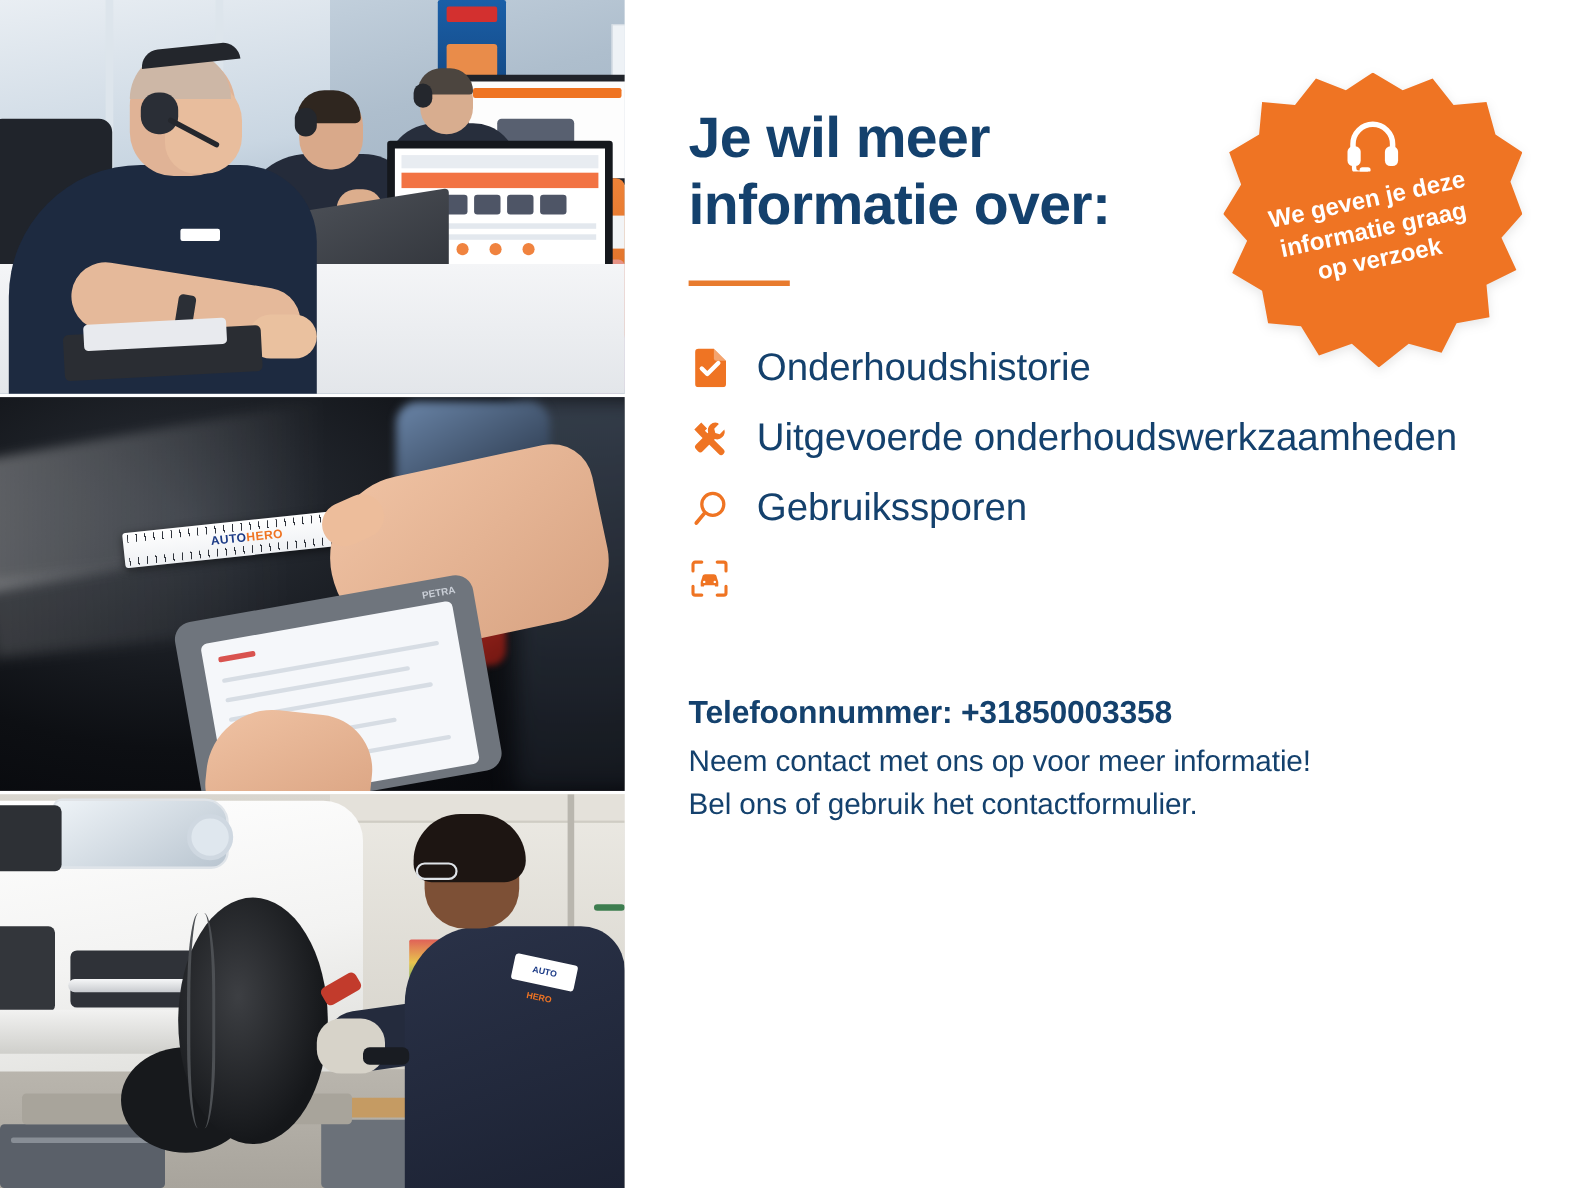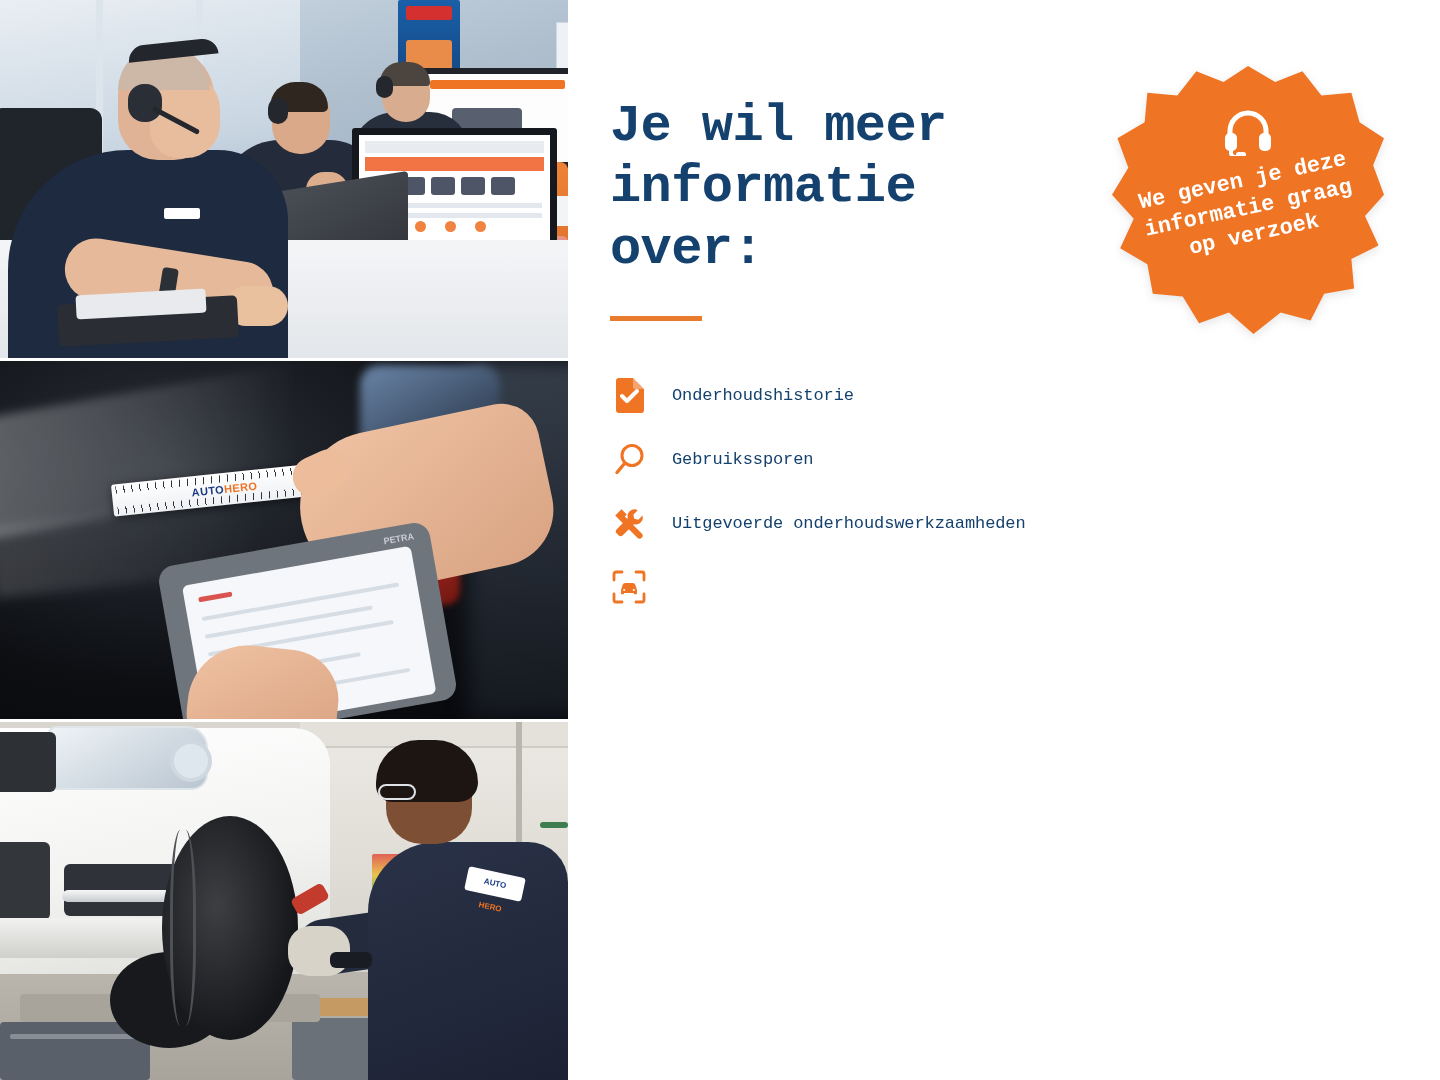--- a/index.html
+++ b/index.html
@@ -201,23 +201,22 @@
   .ph3 .tech-logo{position:absolute;left:466px;top:150px;width:58px;height:24px;background:#ffffff;border-radius:3px;transform:rotate(12deg);}
   .ph3 .tech-logo span{font-size:8px;font-weight:700;display:block;text-align:center;line-height:24px;}
   .ph3 .tech-logo .a{color:#1b3a86;}
   .ph3 .tech-logo .h{color:#ef7423;}
   .ph3 .color-chart{position:absolute;left:372px;top:132px;width:30px;height:60px;background:linear-gradient(180deg,#e0534a,#e9c13f 35%,#5fae5c 68%,#4d86c9);border-radius:2px;opacity:.9;}
 
   
   .content {
     position: relative;
     flex: 1 1 auto;
-    padding: 96px 60px 0 42px;
+    padding: 96px 60px 0 58px;
     background: #ffffff;
-    font-family: Liberation Mono, monospace;
   }
   h1.headline {
     color: #14416d;
     font-size: 52px;
     font-weight: 700;
     line-height: 1.18;
     letter-spacing: -0.6px;
     max-width: 470px;
     white-space: pre-line;
   }
@@ -265,21 +264,21 @@
   
   ul.features { list-style: none; margin-top: 4px; }
   ul.features li {
     display: flex; align-items: center;
     gap: 24px;
     height: 64px;
   }
   ul.features .ic { width: 38px; height: 38px; flex: 0 0 38px; display:flex; align-items:center; justify-content:center; }
   ul.features .txt {
     color: #14416d;
-    font-size: 17px;
+    font-size: 35px;
     font-weight: 400;
     letter-spacing: -0.1px;
   }
 
   
   .contact { margin-top: 74px; }
   .phone {
     color: #14416d;
     font-size: 29px; font-weight: 700;
     letter-spacing: -0.2px;
@@ -458,47 +457,52 @@
             <path d="M6 1h14l11 11v21a3 3 0 0 1-3 3H6a3 3 0 0 1-3-3V4a3 3 0 0 1 3-3z" fill="#ef7423"></path>
             <path d="M20 1l11 11H22a2 2 0 0 1-2-2V1z" fill="#ffffff" opacity=".35"></path>
             <path d="M9 19l5 5 10-10" stroke="#ffffff" stroke-width="4" fill="none" stroke-linecap="round" stroke-linejoin="round"></path>
           </svg>
         </span>
         <span class="txt">Onderhoudshistorie</span>
       </li>
 
       <li>
         <span class="ic">
+          <svg width="34" height="34" viewBox="0 0 34 34">
+            <path d="M24.5 3.5a7 7 0 0 0-8.7 8.6L4.8 23.2a3 3 0 0 0 0 4.3l1.7 1.7a3 3 0 0 0 4.3 0l11.1-11a7 7 0 0 0 8.6-8.7l-4.2 4.2-4-1-1-4 4.2-4.2z" fill="#ef7423"></path>
+            <path d="M9.5 3.2L3.2 9.5l5.2 5.3 3.5-3.5-3.5 3.5 17 16.9a3 3 0 0 0 4.3-4.3L12.8 10.5l2-2-5.3-5.3z" fill="#ef7423"></path>
+          </svg>
+        </span>
+        <span class="txt">Uitgevoerde onderhoudswerkzaamheden</span>
+      </li>
+
+      <li>
+        <span class="ic">
           <svg width="32" height="34" viewBox="0 0 32 34" fill="none">
             <circle cx="19" cy="13.5" r="10" stroke="#ef7423" stroke-width="3"></circle>
             <path d="M11.5 21.5L4 30.5" stroke="#ef7423" stroke-width="3.4" stroke-linecap="round"></path>
           </svg>
         </span>
         <span class="txt">Gebruikssporen</span>
-      </li>
-
-      <li>
-        <span class="ic">
-          <svg width="34" height="34" viewBox="0 0 34 34">
-            <path d="M24.5 3.5a7 7 0 0 0-8.7 8.6L4.8 23.2a3 3 0 0 0 0 4.3l1.7 1.7a3 3 0 0 0 4.3 0l11.1-11a7 7 0 0 0 8.6-8.7l-4.2 4.2-4-1-1-4 4.2-4.2z" fill="#ef7423"></path>
-            <path d="M9.5 3.2L3.2 9.5l5.2 5.3 3.5-3.5-3.5 3.5 17 16.9a3 3 0 0 0 4.3-4.3L12.8 10.5l2-2-5.3-5.3z" fill="#ef7423"></path>
-          </svg>
-        </span>
-        <span class="txt">Uitgevoerde onderhoudswerkzaamheden</span>
       </li>
 
       <li>
         <span class="ic">
           <svg width="34" height="34" viewBox="0 0 34 34" fill="none">
             <path d="M2 10V4a2 2 0 0 1 2-2h6M32 10V4a2 2 0 0 0-2-2h-6M2 24v6a2 2 0 0 0 2 2h6M32 24v6a2 2 0 0 1-2 2h-6" stroke="#ef7423" stroke-width="2.8" stroke-linecap="round"></path>
             <path d="M9 20l1.4-4.3A3 3 0 0 1 13.2 13h7.6a3 3 0 0 1 2.8 2.7L25 20v3.4a.8.8 0 0 1-.8.8h-1.6a.8.8 0 0 1-.8-.8V23h-9.6v.4a.8.8 0 0 1-.8.8H9.8a.8.8 0 0 1-.8-.8V20z" fill="#ef7423"></path>
             <circle cx="12.2" cy="20" r="1.1" fill="#ffffff"></circle>
             <circle cx="21.8" cy="20" r="1.1" fill="#ffffff"></circle>
           </svg>
         </span>
       </li>
 
 
     </ul>
 
+    <div class="contact">
+      <div class="phone">Telefoonnummer: +31850003358</div>
+      <div class="lead">Neem contact met ons op voor meer informatie!
+Bel ons of gebruik het contactformulier.</div>
+    </div>
 
   </div>
 </div>
 
 </body></html>

